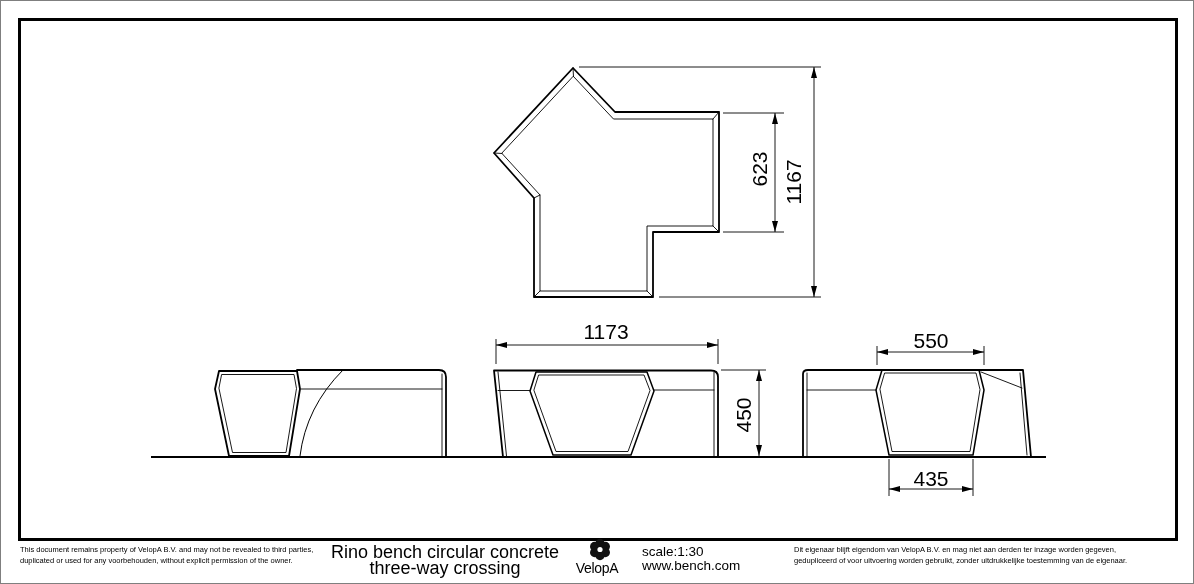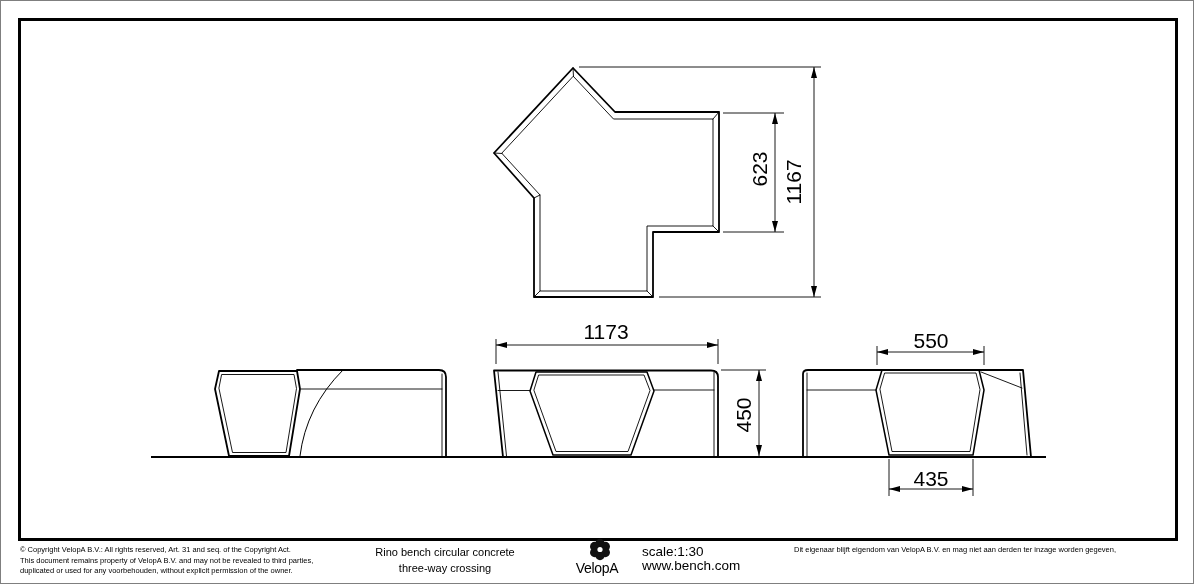--- a/index.html
+++ b/index.html
@@ -18,21 +18,21 @@
     border:3px solid #000;box-sizing:border-box;
   }
   svg{position:absolute;left:0;top:0;}
   .dim-text{
     font-family:"Liberation Sans", sans-serif;
     font-size:21px;fill:#000;
   }
   .tb-text{position:absolute;font-size:7.5px;line-height:10.6px;white-space:nowrap;}
   .tb-title{
     position:absolute;left:314px;top:543px;width:260px;
-    text-align:center;font-size:11px;line-height:16px;
+    text-align:center;font-size:18px;line-height:16px;
   }
   .tb-scale{
     position:absolute;left:641px;top:544px;width:124px;
     text-align:left;font-size:13.5px;line-height:14px;
   }
   .tb-brand{
     position:absolute;left:566px;top:559px;width:60px;
     text-align:center;font-size:14px;font-weight:normal;letter-spacing:-0.3px;
   }
 </style>
@@ -142,34 +142,34 @@
         <circle cx="604.3" cy="551.5" r="4.7"></circle>
         <circle cx="599" cy="554.5" r="4.7"></circle>
         <circle cx="593.7" cy="551.5" r="4.7"></circle>
         <circle cx="593.7" cy="545.5" r="4.7"></circle>
       </g>
       <circle cx="599" cy="548.5" r="2.6" fill="#fff"></circle>
     </g>
   </svg>
 
   <div class="tb-text" style="left:19px;top:544px;">
-    <div>©  Copyright VelopA B.V.: All rights reserved, Art. 31 and seq. of the Copyright Act.</div>
     <div>This document remains property of VelopA B.V. and may not be revealed to third parties,</div>
     <div>duplicated or used for any voorbehouden, without explicit permission of the owner.</div>
   </div>
 
   <div class="tb-title">
     <div>Rino bench circular concrete</div>
     <div>three-way crossing</div>
   </div>
 
   <div class="tb-brand">VelopA</div>
 
   <div class="tb-scale">
     <div>scale:1:30</div>
     <div>www.bench.com</div>
   </div>
 
   <div class="tb-text" style="left:793px;top:544px;">
     <div>Dit eigenaar blijft eigendom van VelopA B.V. en mag niet aan derden ter inzage worden gegeven,</div>
+    <div>gedupliceerd of voor uitvoering worden gebruikt, zonder uitdrukkelijke toestemming van de eigenaar.</div>
   </div>
 
 </div>
 
 </body></html>

